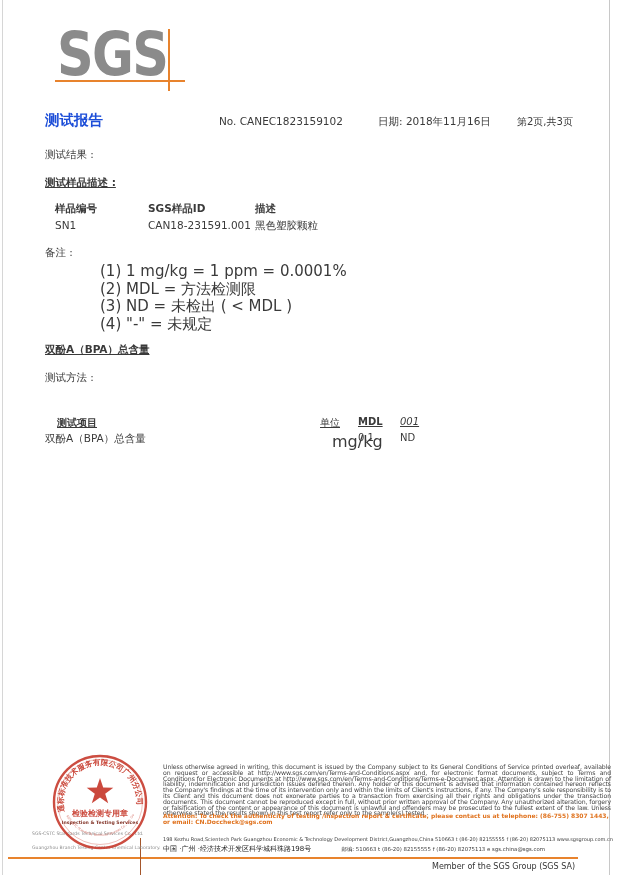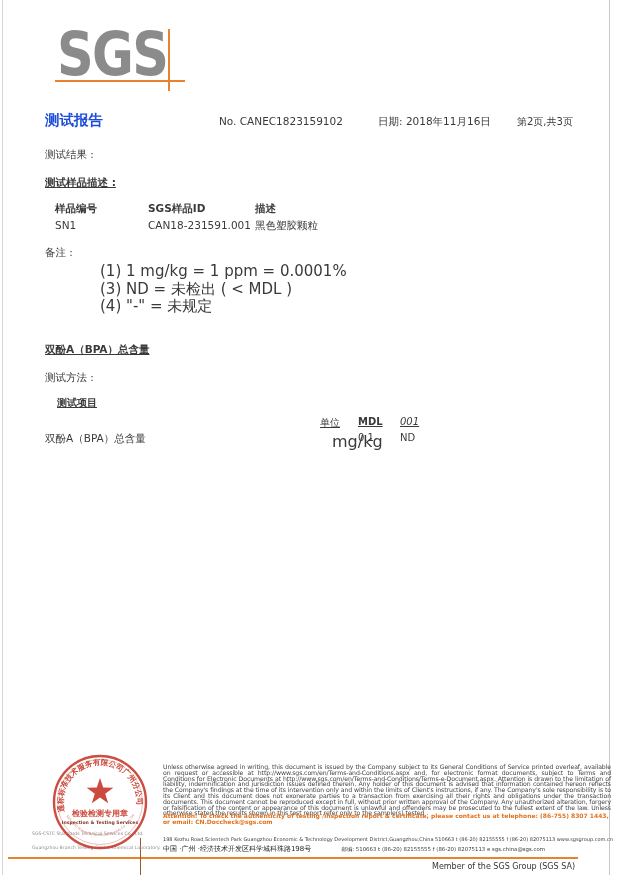--- a/index.html
+++ b/index.html
@@ -77,30 +77,31 @@
   <div class="pos label bold col-center" style="left:55px;top:202px;width:90px;">样品编号</div>
   <div class="pos label bold col-center" style="left:148px;top:202px;width:118px;">SGS样品ID</div>
   <div class="pos label bold" style="left:255px;top:202px;">描述</div>
   <div class="pos label col-center" style="left:55px;top:219px;width:90px;">SN1</div>
   <div class="pos label col-center" style="left:148px;top:219px;width:118px;">CAN18-231591.001</div>
   <div class="pos label" style="left:255px;top:219px;">黑色塑胶颗粒</div>
 
   <div class="pos label" style="left:45px;top:246px;">备注 :</div>
   <div class="pos" style="left:100px;top:263px;">
     <div class="note-line">(1) 1 mg/kg = 1 ppm = 0.0001%</div>
+    <div class="note-line">(2) MDL = 方法检测限</div>
     <div class="note-line">(3) ND = 未检出 ( &lt; MDL )</div>
     <div class="note-line">(4) "-" = 未规定</div>
   </div>
 
   <div class="pos label bold ul" style="left:45px;top:343px;">双酚A（BPA）总含量</div>
   <div class="pos label" style="left:45px;top:371px;">测试方法 :</div>
   <div class="pos" style="left:100px;top:371px;width:480px;">
   </div>
 
-  <div class="pos rt-head bold" style="left:57px;top:396px;">测试项目</div>
+  <div class="pos rt-head bold" style="left:57px;top:416px;">测试项目</div>
   <div class="pos rt-head col-center" style="left:320px;top:416px;width:34px;">单位</div>
   <div class="pos rt-head col-center" style="left:358px;top:416px;width:30px;font-weight:bold;">MDL</div>
   <div class="pos rt-head col-center italic" style="left:400px;top:416px;width:30px;">001</div>
   <div class="pos label" style="left:45px;top:432px;">双酚A（BPA）总含量</div>
   <div class="pos col-center" style="left:332px;top:432px;width:34px;font-size:16px;">mg/kg</div>
   <div class="pos col-center" style="left:358px;top:432px;width:30px;font-size:10px;">0.1</div>
   <div class="pos col-center" style="left:400px;top:432px;width:30px;font-size:10px;">ND</div>
 
   <div class="legal">Unless otherwise agreed in writing, this document is issued by the Company subject to its General Conditions of Service printed overleaf, available on request or accessible at http://www.sgs.com/en/Terms-and-Conditions.aspx and, for electronic format documents, subject to Terms and Conditions for Electronic Documents at http://www.sgs.com/en/Terms-and-Conditions/Terms-e-Document.aspx. Attention is drawn to the limitation of liability, indemnification and jurisdiction issues defined therein. Any holder of this document is advised that information contained hereon reflects the Company's findings at the time of its intervention only and within the limits of Client's instructions, if any. The Company's sole responsibility is to its Client and this document does not exonerate parties to a transaction from exercising all their rights and obligations under the transaction documents. This document cannot be reproduced except in full, without prior written approval of the Company. Any unauthorized alteration, forgery or falsification of the content or appearance of this document is unlawful and offenders may be prosecuted to the fullest extent of the law. Unless otherwise stated the results shown in this test report refer only to the sample(s) tested .</div>
   <div class="attention">

